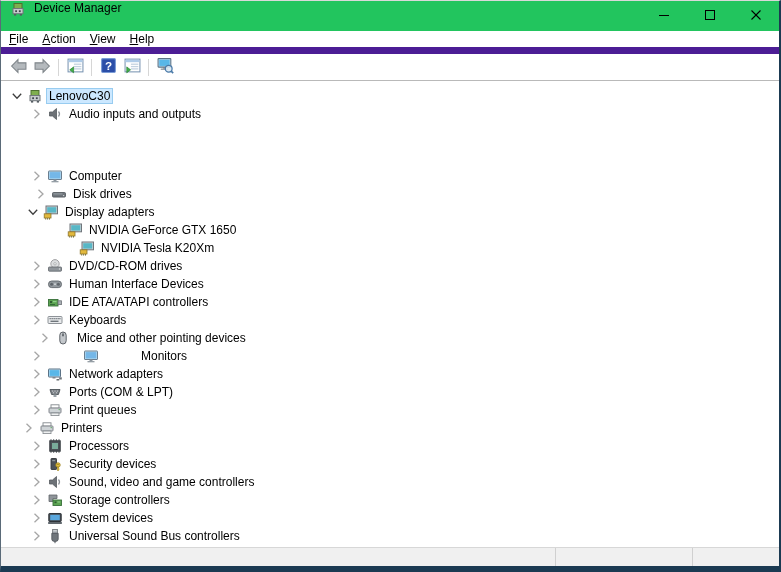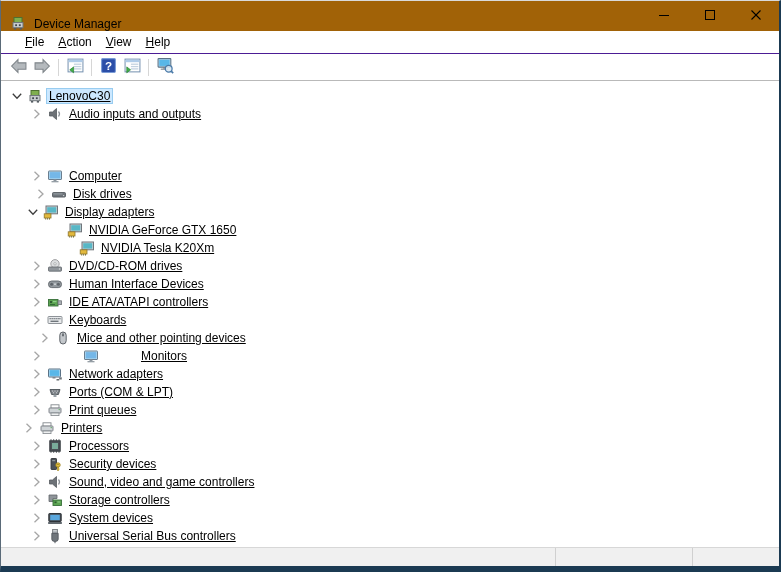--- a/index.html
+++ b/index.html
@@ -10,45 +10,45 @@
     background:#fff;
     border-top:1px solid #d9d9d9;
     border-left:1px solid #5a6a78;
     border-right:2px solid #1b3a52;
     border-bottom:6px solid #1b3a52;
     font-family:"Liberation Sans", sans-serif;
     font-size:12px;color:#000;
     position:relative;overflow:hidden;
   }
   
-  .titlebar{height:30px;display:flex;align-items:flex-end;background:#a16207;flex:0 0 auto;}
+  .titlebar{height:30px;display:flex;align-items:flex-start;background:#22c55e;flex:0 0 auto;}
   .title-icon{width:16px;height:16px;margin-left:9px;flex:0 0 auto;}
   .title-text{margin-left:8px;font-size:12px;white-space:nowrap;}
   .win-controls{margin-left:auto;display:flex;height:30px;}
   .ctrl-btn{width:46px;height:30px;display:flex;align-items:center;justify-content:center;cursor:default;}
   .ctrl-btn svg{width:16px;height:16px;}
   
-  .menubar{height:23px;display:flex;align-items:center;padding-left:17px;background:#fff;
-           border-bottom:1px solid #4c1d95;flex:0 0 auto;}
+  .menubar{height:23px;display:flex;align-items:center;padding-left:1px;background:#fff;
+           border-bottom:7px solid #4c1d95;flex:0 0 auto;}
   .menu-item{padding:3px 7px;white-space:nowrap;}
   .menu-item u{text-decoration:underline;}
   
   .toolbar{height:27px;display:flex;align-items:center;padding-left:5px;background:#fff;
            border-bottom:1px solid #b9b9b9;flex:0 0 auto;}
   .tb-btn{width:24px;height:22px;display:flex;align-items:center;justify-content:center;}
   .tb-btn svg{width:17px;height:17px;}
   .tb-sep{width:1px;height:17px;background:#d6d6d6;margin:0 4px;flex:0 0 auto;}
   
   .main{flex:1 1 auto;background:#fff;overflow:hidden;padding-top:6px;}
   .tree-row{height:18px;display:flex;align-items:center;white-space:nowrap;}
   .twisty{width:16px;height:16px;flex:0 0 auto;margin-right:2px;}
   .twisty svg{width:16px;height:16px;display:block;}
   .tree-icon{width:16px;height:16px;flex:0 0 auto;margin-right:3px;}
   .tree-icon svg{width:16px;height:16px;display:block;}
-  .tree-label{padding:1px 3px;line-height:14px;text-decoration:underline;}
+  .tree-label{padding:1px 3px;line-height:14px;}
   .tree-label.selected{background:#cce8ff;border:1px solid #98ccf0;padding:0 2px;}
   
   .statusbar{height:19px;background:#f0f0f0;border-top:1px solid #d7d7d7;
              display:flex;flex:0 0 auto;position:relative;}
   .status-pane{height:100%;}
   .status-pane.p1{width:554px;}
   .status-pane.p2{width:137px;border-left:1px solid #d0d0d0;}
   .status-pane.p3{flex:1;border-left:1px solid #d0d0d0;}
 </style>
 </head>
@@ -522,21 +522,21 @@
         </span>
         <span class="tree-icon">
           <svg viewBox="0 0 16 16" xmlns="http://www.w3.org/2000/svg">
             <rect x="5.6" y="1.5" width="4.8" height="3.8" fill="#aab0b5" stroke="#6d7277" stroke-width="0.8"></rect>
             <rect x="6.6" y="2.3" width="1" height="1" fill="#fff"></rect>
             <rect x="8.4" y="2.3" width="1" height="1" fill="#fff"></rect>
             <path d="M4.8 5.3 h6.4 v6 q0 2.2 -3.2 2.2 q-3.2 0 -3.2 -2.2 z" fill="#70767c" stroke="#4d5358" stroke-width="0.8"></path>
             <line x1="8" y1="13.5" x2="8" y2="15.2" stroke="#4d5358"></line>
           </svg>
         </span>
-        <span class="tree-label">Universal Serial Bus controllers</span>
+        <span class="tree-label">Universal Sound Bus controllers</span>
       </div>
       <div class="tree-row" style="padding-left: 28px;">
         <span class="twisty">
           <svg viewBox="0 0 16 16" xmlns="http://www.w3.org/2000/svg">
             <polyline points="5.5,3.8 10,8 5.5,12.2" fill="none" stroke="#a6a6a6" stroke-width="1.3"></polyline>
           </svg>
         </span>
         <span class="tree-icon">
           <svg viewBox="0 0 16 16" xmlns="http://www.w3.org/2000/svg">
             <rect x="4" y="2.8" width="8" height="3.4" fill="#fff" stroke="#82888d" stroke-width="0.9"></rect>

